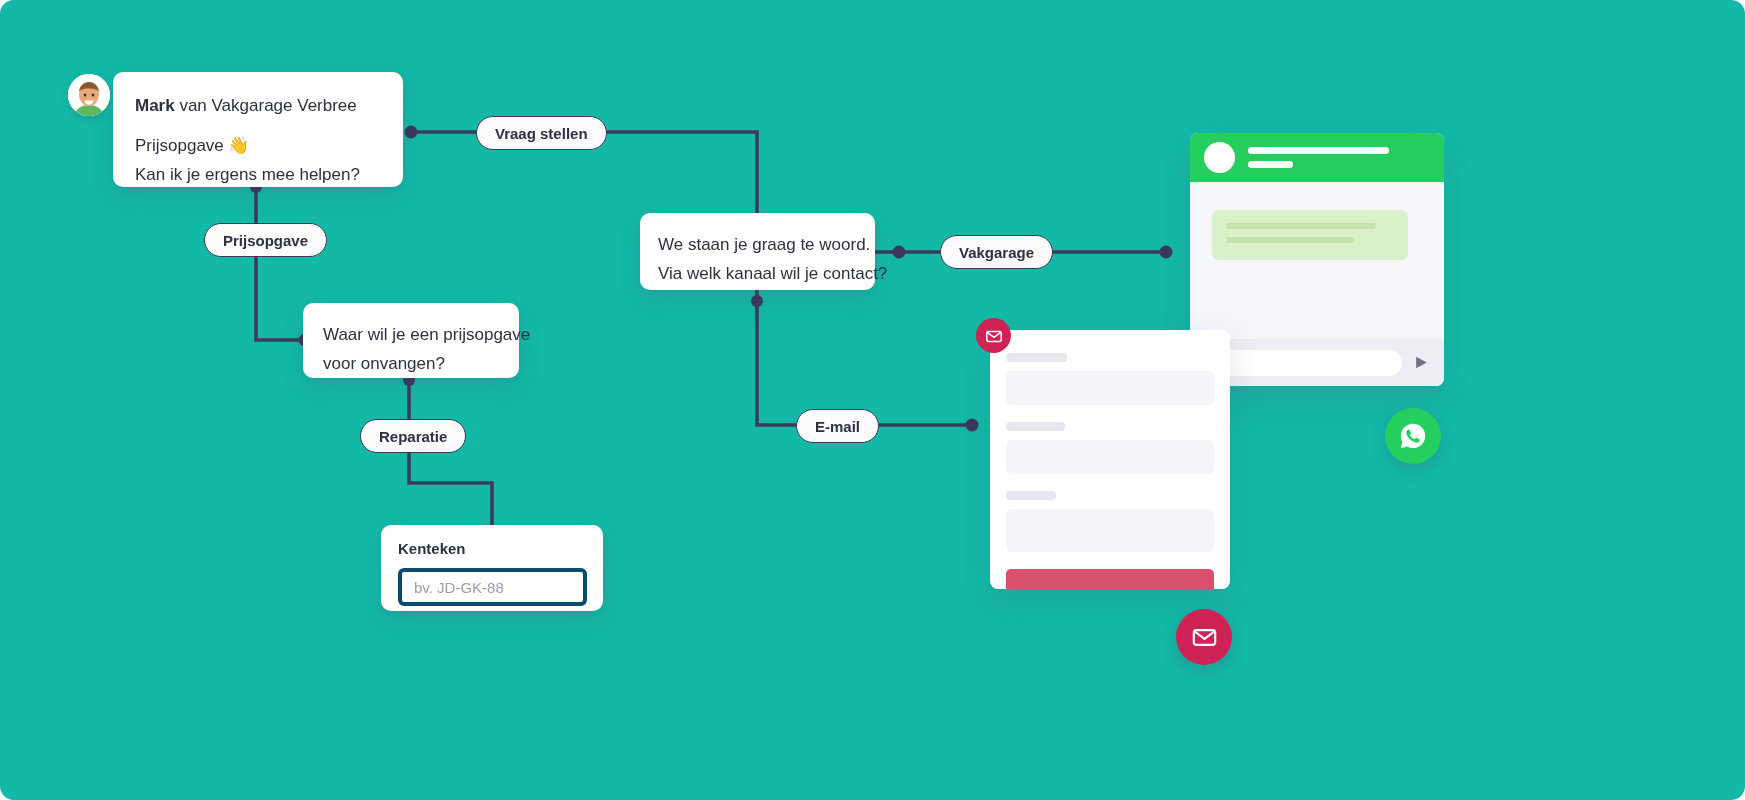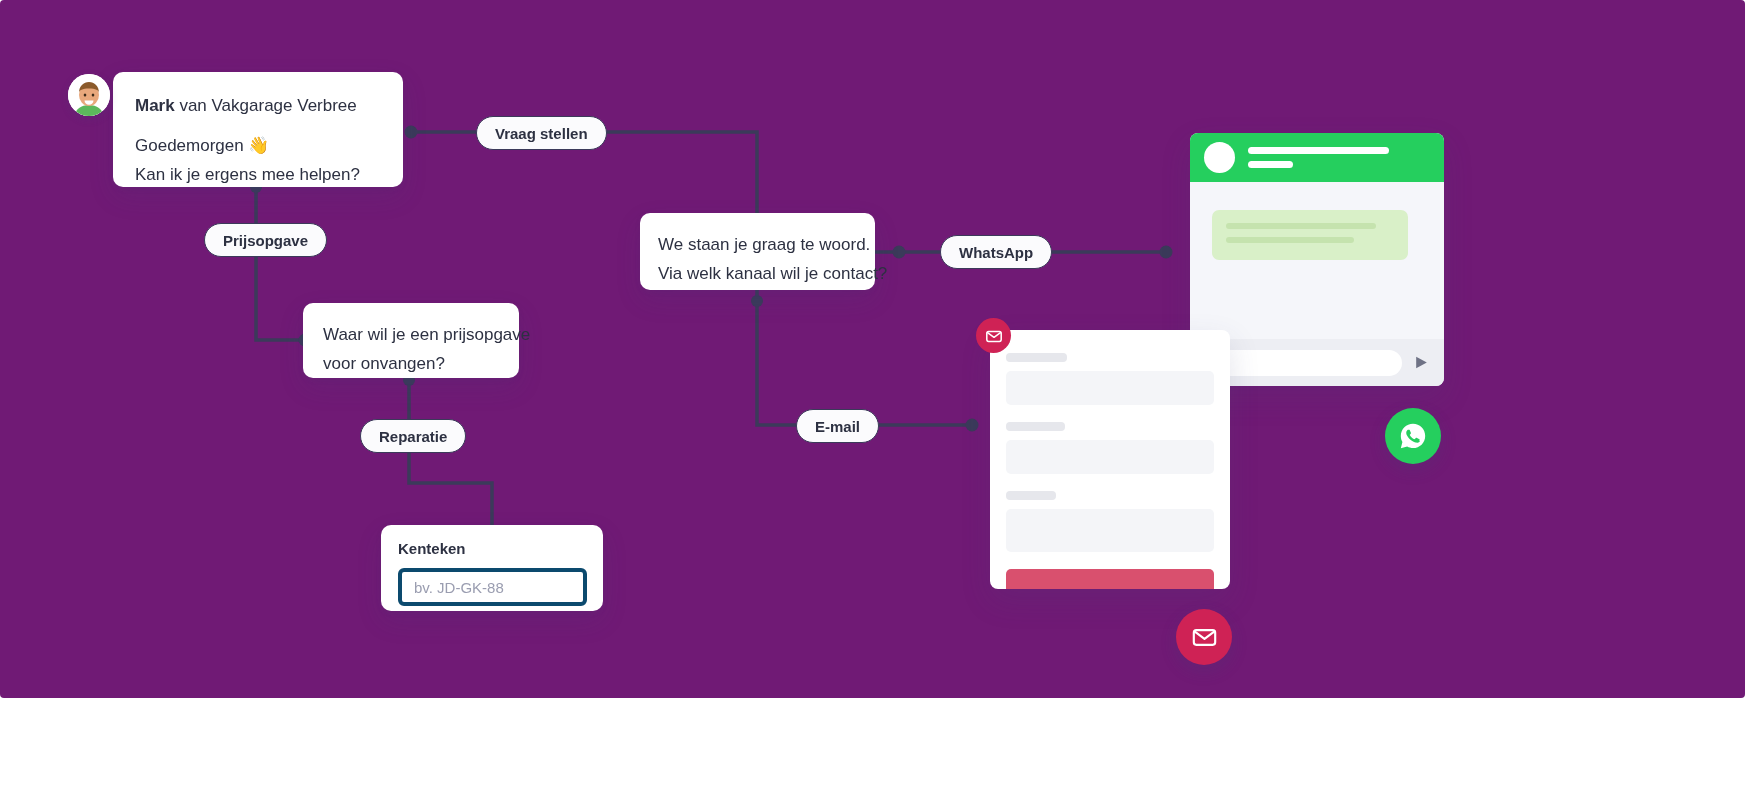--- a/index.html
+++ b/index.html
@@ -8,23 +8,23 @@
     width: 1745px;
     height: 800px;
     overflow: hidden;
     font-family: "Liberation Sans", sans-serif;
     background: #ffffff;
   }
 
   #canvas {
     position: relative;
     width: 1745px;
-    height: 698px;
-    background: #701a75;
-    border-radius: 4px;
+    height: 800px;
+    background: #14b8a6;
+    border-radius: 14px;
     overflow: hidden;
   }
 
   
   #wires {
     position: absolute;
     inset: 0;
     width: 1745px;
     height: 800px;
     pointer-events: none;
@@ -292,28 +292,28 @@
       <ellipse cx="17" cy="21" rx="1.3" ry="1.6" fill="#3b2a1a"></ellipse>
       <ellipse cx="25" cy="21" rx="1.3" ry="1.6" fill="#3b2a1a"></ellipse>
       <path d="M16.5 26.5h9c0 2.6-2 4.2-4.5 4.2s-4.5-1.6-4.5-4.2z" fill="#ffffff"></path>
     </svg>
   </div>
 
   <div class="card" id="intro-card">
     <div class="bubble-line" id="intro-title">
       <b>Mark</b><span> van Vakgarage Verbree</span>
     </div>
-    <div class="bubble-line">Goedemorgen 👋</div>
+    <div class="bubble-line">Prijsopgave 👋</div>
     <div class="bubble-line">Kan ik je ergens mee helpen?</div>
   </div>
 
   <div class="pill" id="pill-vraag">Vraag stellen</div>
   <div class="pill" id="pill-prijs">Prijsopgave</div>
   <div class="pill" id="pill-reparatie">Reparatie</div>
-  <div class="pill" id="pill-whatsapp">WhatsApp</div>
+  <div class="pill" id="pill-whatsapp">Vakgarage</div>
   <div class="pill" id="pill-email">E-mail</div>
 
   <div class="card" id="prijs-card">
     <div class="bubble-line">Waar wil je een prijsopgave</div>
     <div class="bubble-line">voor onvangen?</div>
   </div>
 
   <div class="card" id="kanaal-card">
     <div class="bubble-line">We staan je graag te woord.</div>
     <div class="bubble-line">Via welk kanaal wil je contact?</div>

